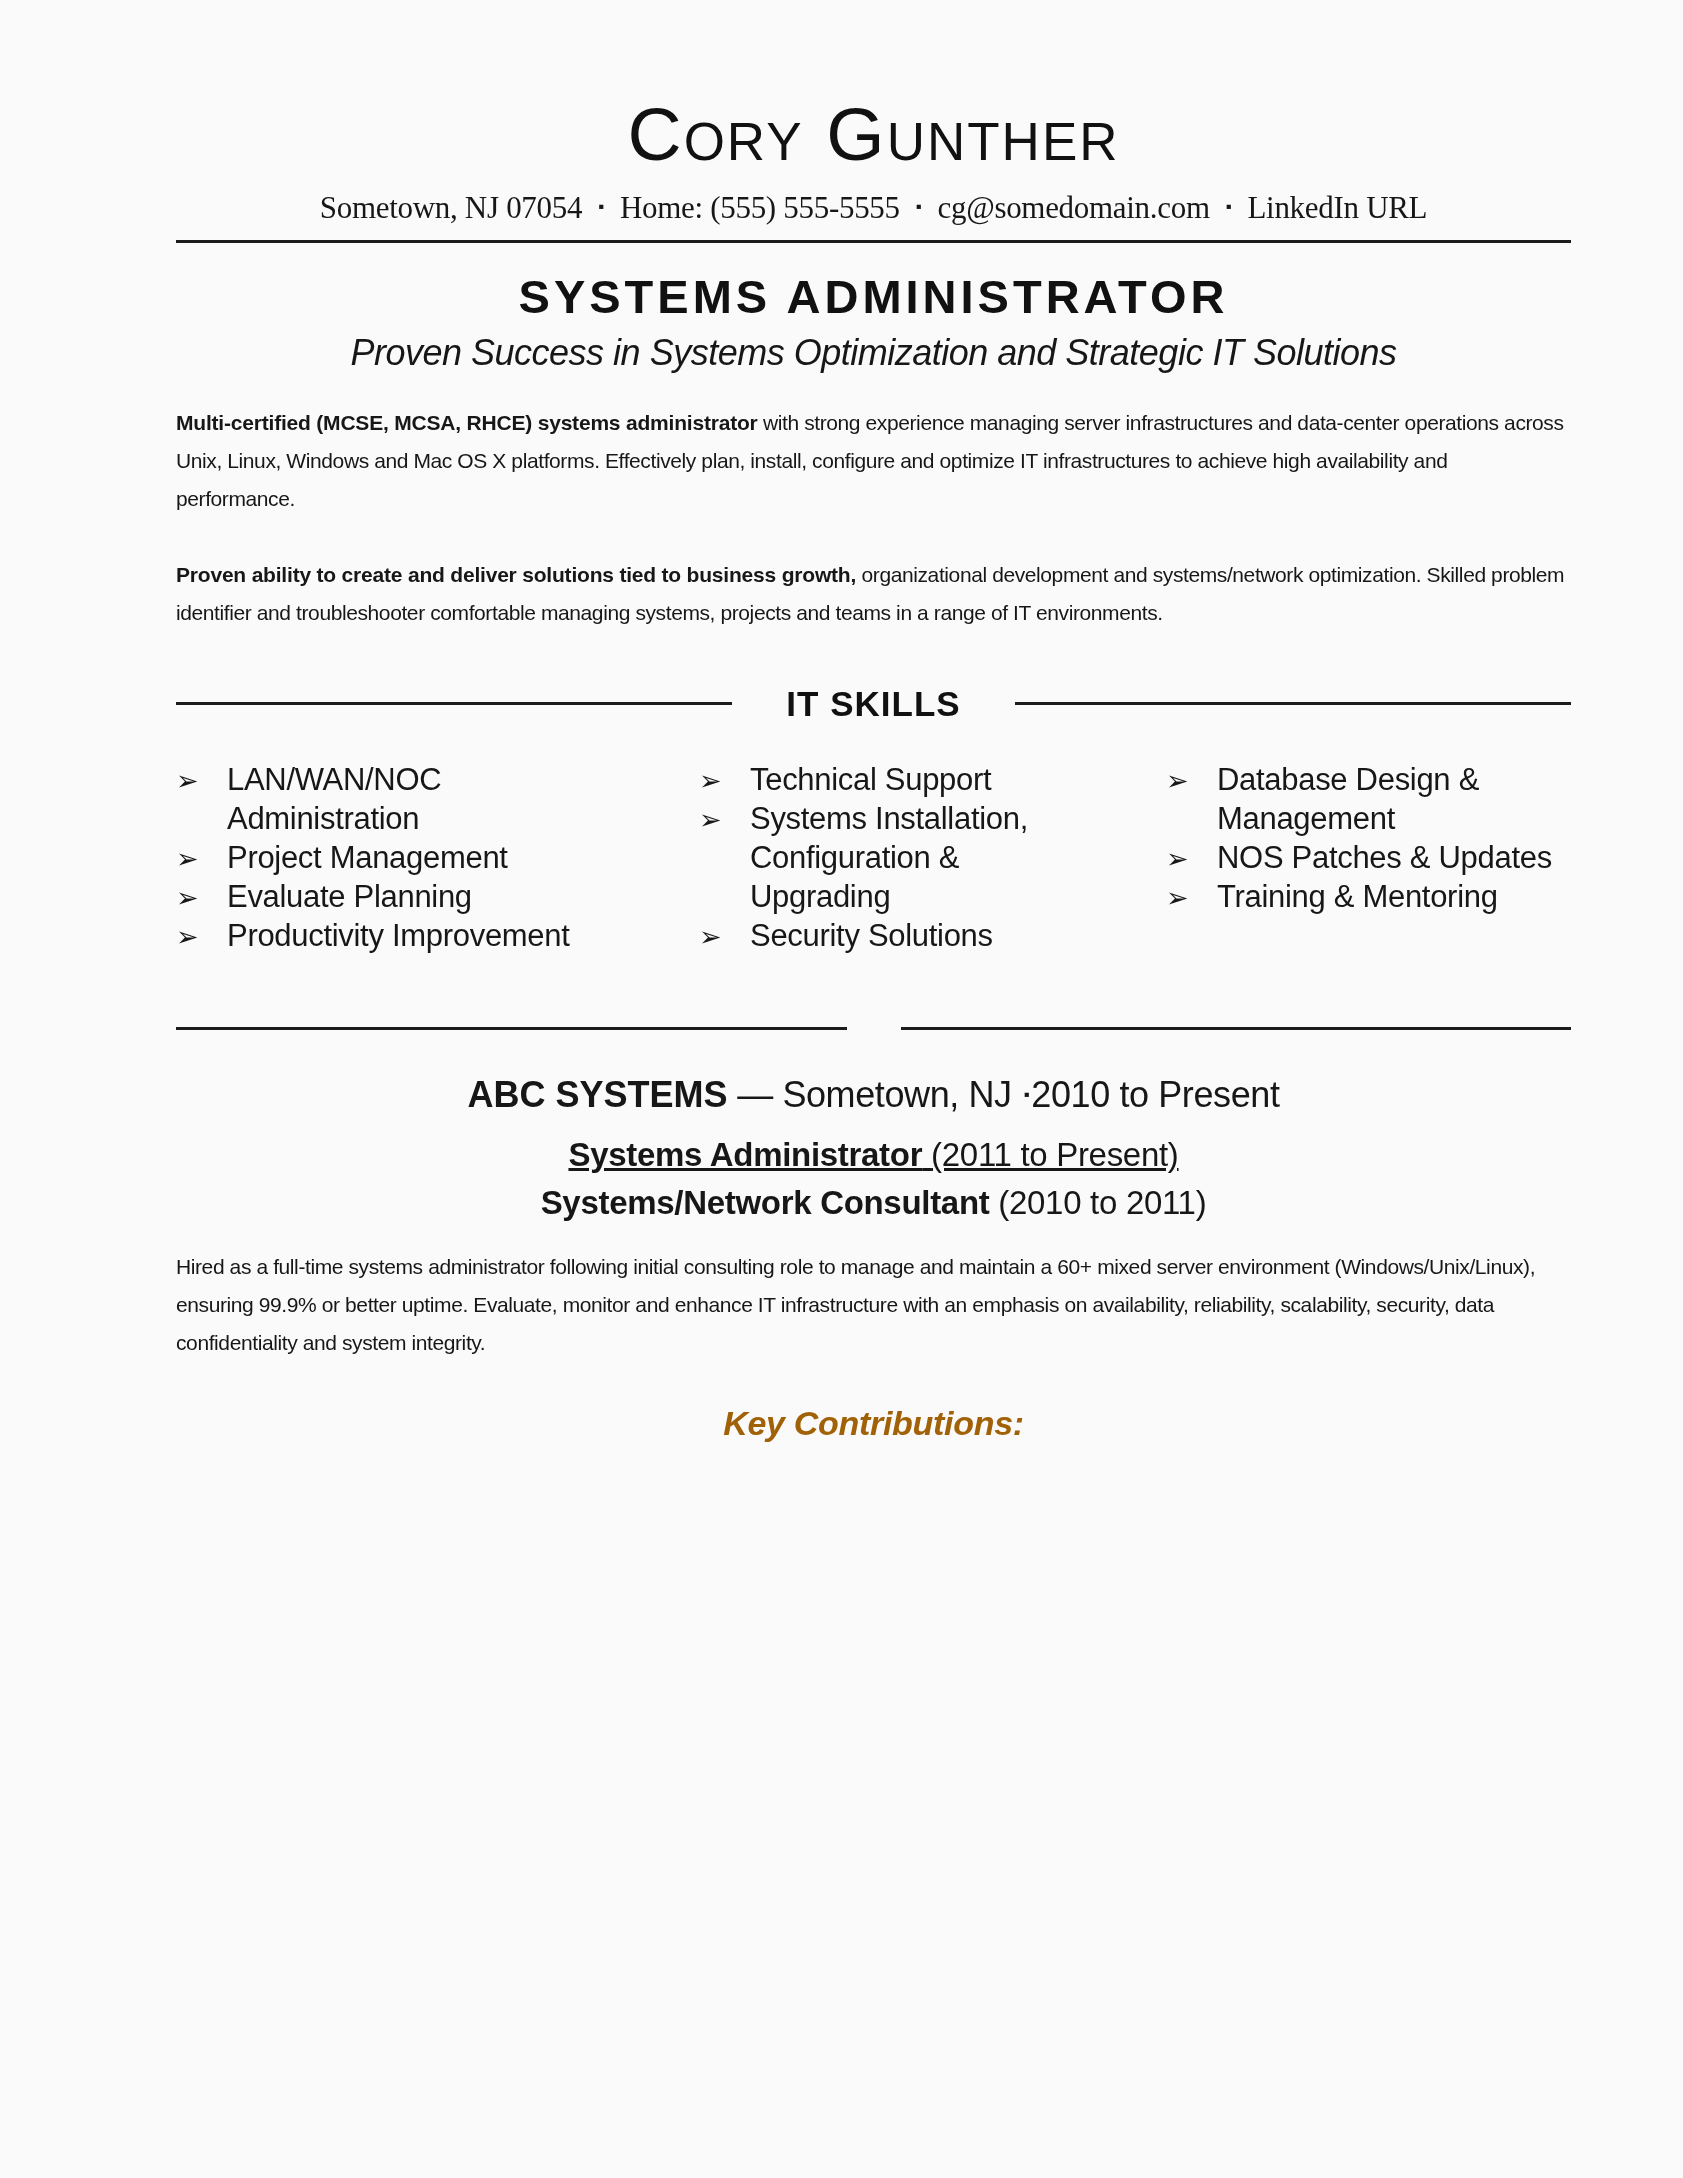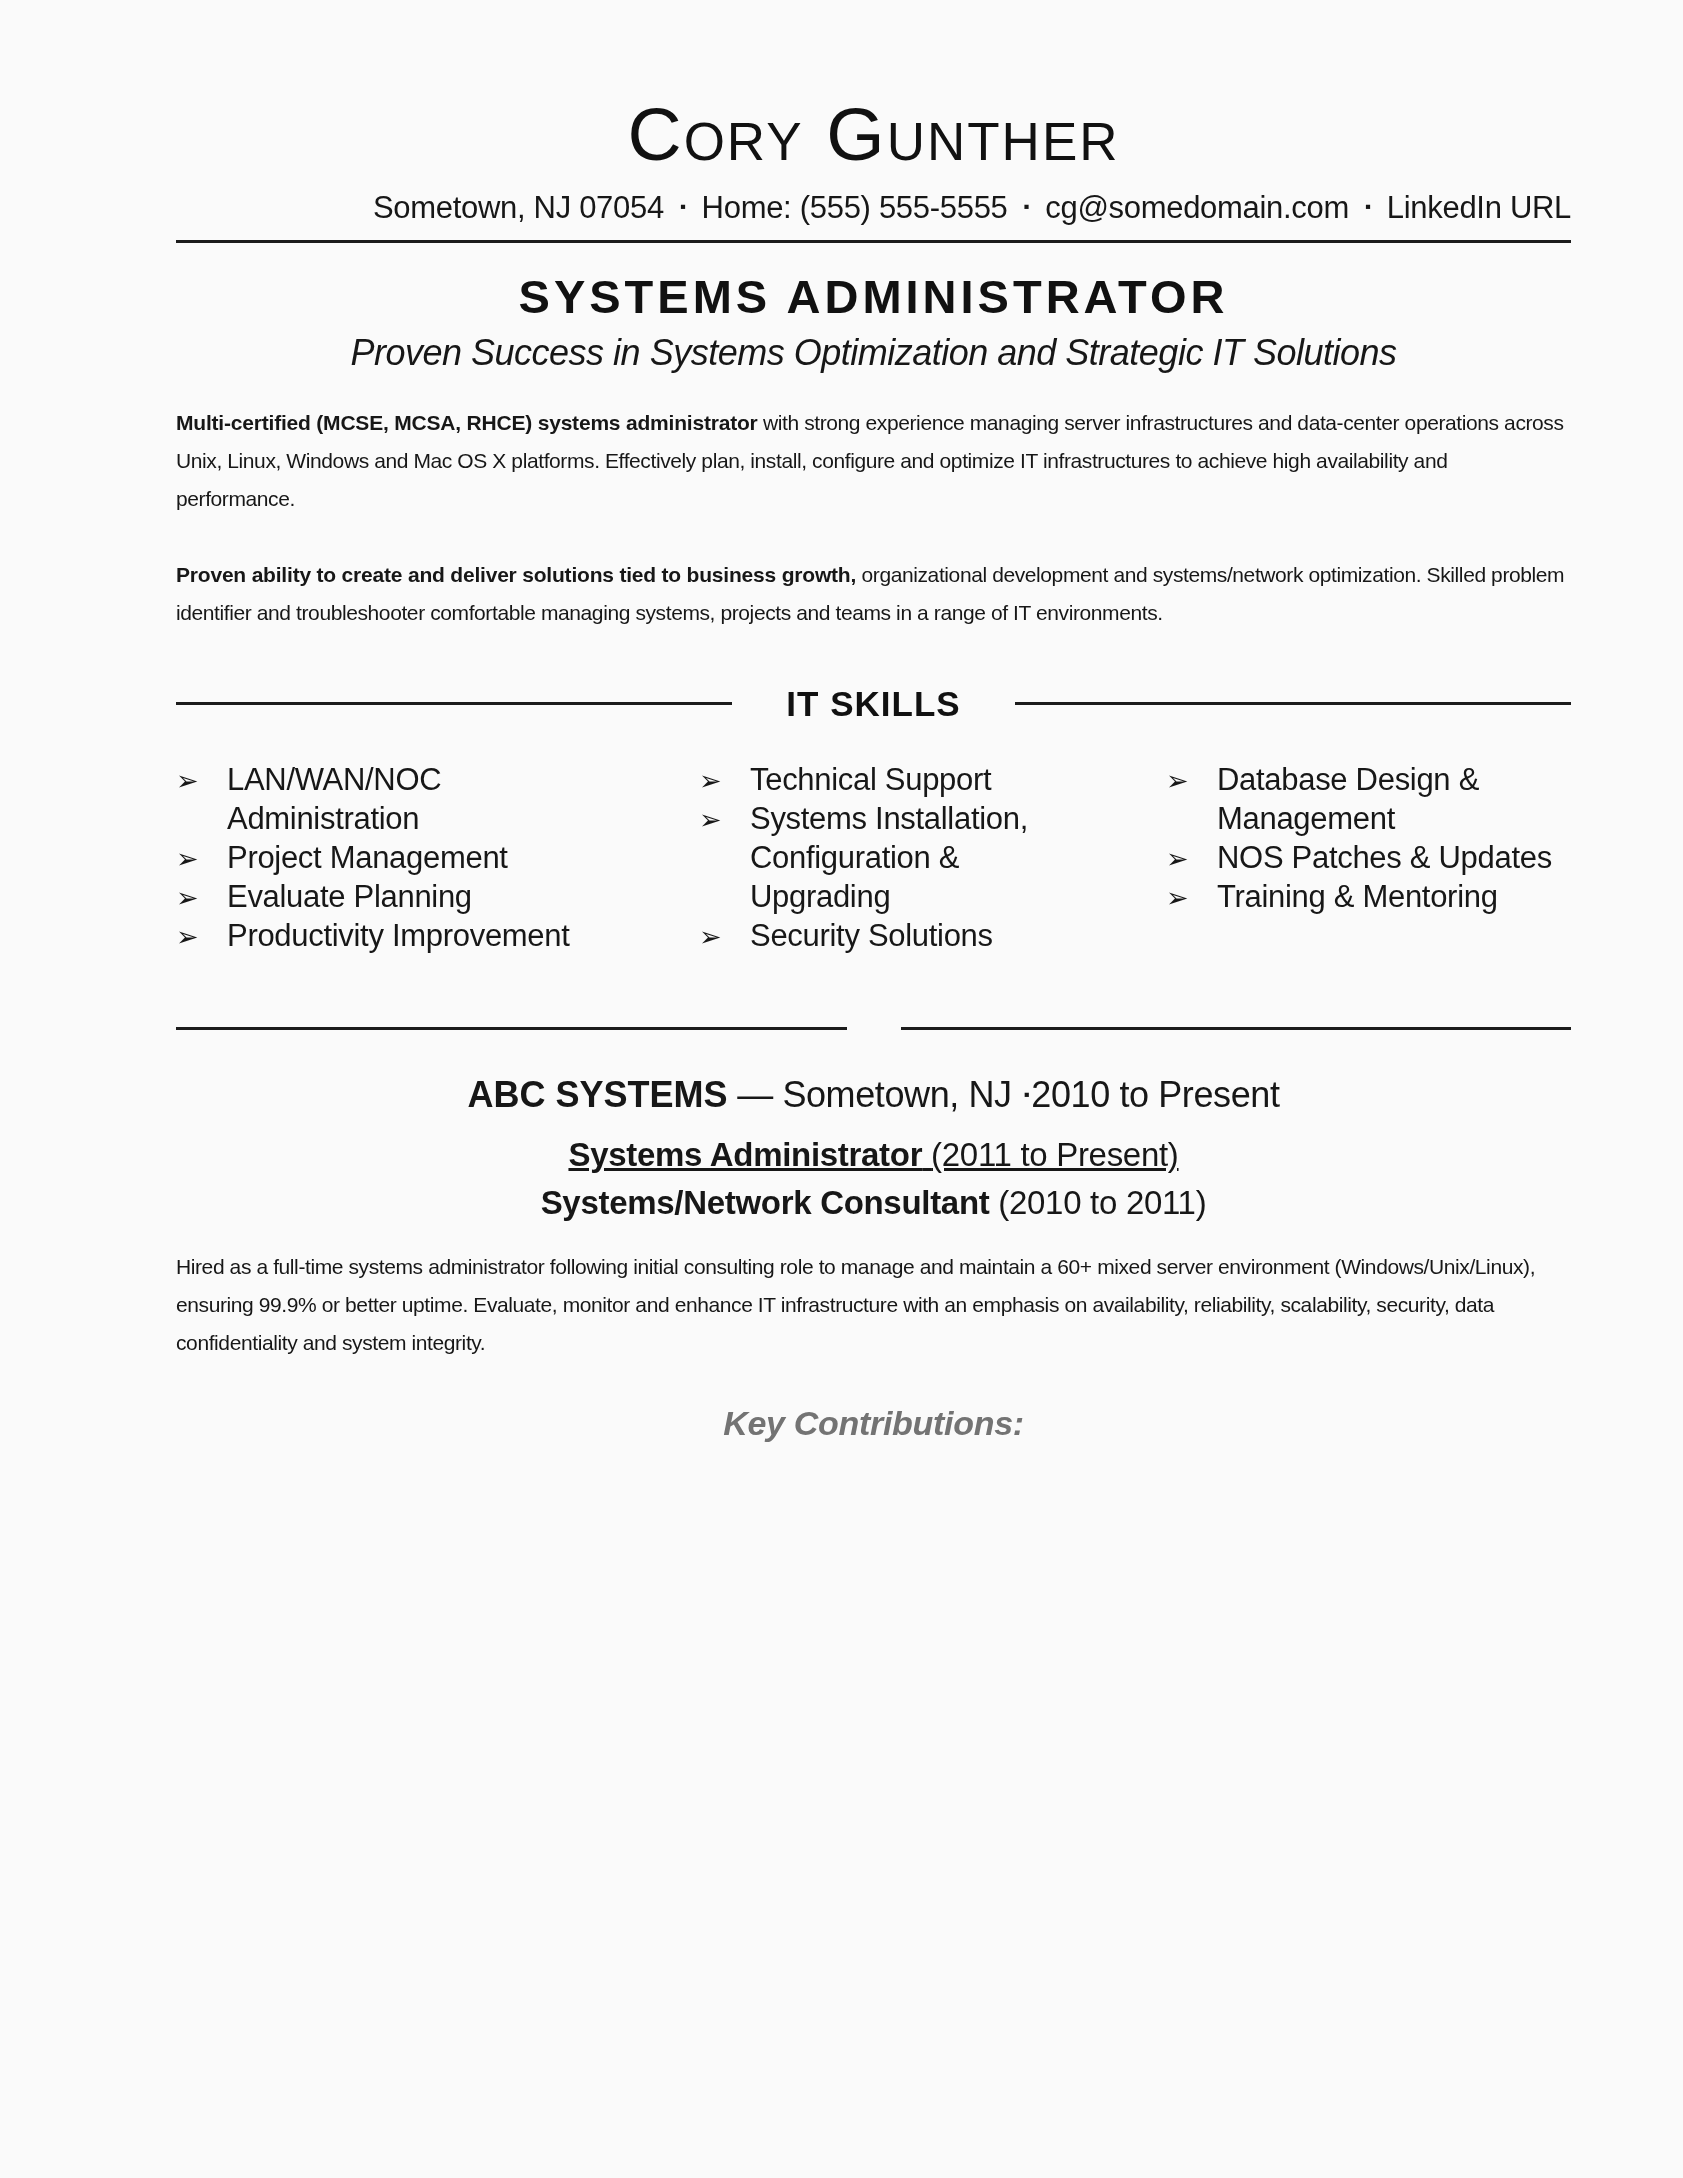--- a/index.html
+++ b/index.html
@@ -26,24 +26,25 @@
     text-align: center;
     font-variant: small-caps;
     font-weight: 400;
     font-size: 75px;
     line-height: 1.05;
     letter-spacing: 2px;
     color: #111;
   }
   .contact {
     margin-top: 16px;
-    text-align: right;
+    text-align: center;
     font-size: 31px;
     letter-spacing: -0.3px;
     white-space: nowrap;
+    font-family: Liberation Serif, serif;
   }
   .contact .sep {
     display: inline-block;
     font-size: 17px;
     vertical-align: 6px;
     margin: 0 16px;
     line-height: 1;
   }
   .header-rule {
     margin-top: 14px;
@@ -151,21 +152,21 @@
   }
   .role-line.first { margin-top: 20px; text-decoration: underline; }
   .role-line.rest { margin-top: 10px; }
   .key-contrib {
     margin-top: 42px;
     text-align: center;
     font-size: 34px;
     font-weight: 700;
     font-style: italic;
     letter-spacing: -0.3px;
-    color: #737373;
+    color: #a16207;
   }
 </style>
 </head>
 <body>
 
 <div class="page">
 
   <header>
     <h1 class="name">Cory Gunther</h1>
     <div class="contact">

